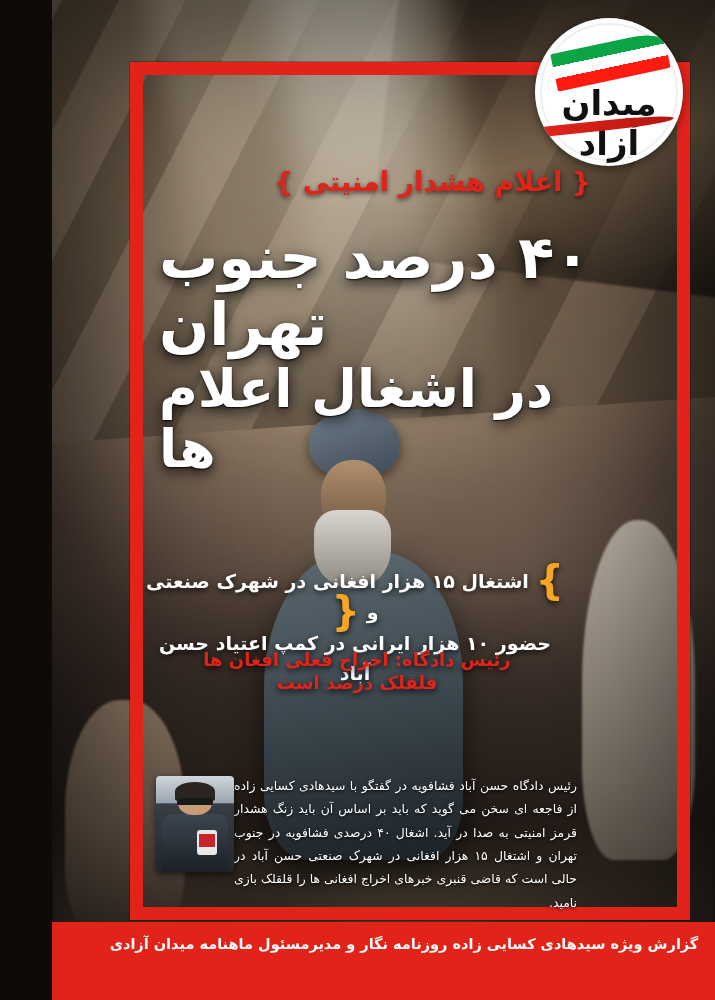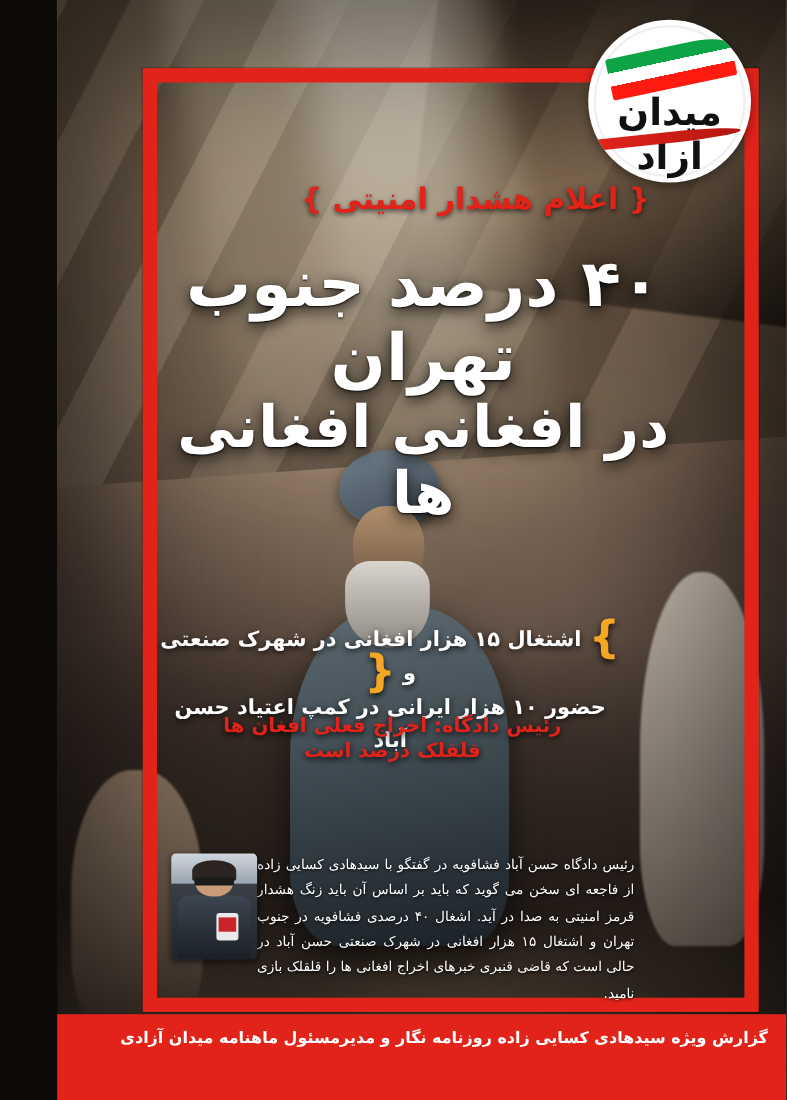--- a/index.html
+++ b/index.html
@@ -161,21 +161,21 @@
 
   
   .kicker{
     position:absolute;right:124px;top:166px;width:400px;
     text-align:right;direction:rtl;
     color:#e2231a;font-weight:bold;font-size:27px;
     text-shadow:0 2px 5px rgba(0,0,0,.65);
   }
   .headline{
     position:absolute;right:104px;top:224px;width:452px;
-    direction:rtl;text-align:center;color:#fff;font-weight:bold;
+    direction:rtl;text-align:left;color:#fff;font-weight:bold;
     line-height:1.14;
     text-shadow:0 4px 14px rgba(0,0,0,.85), 0 1px 2px rgba(0,0,0,.9);
   }
   .headline .l1{font-size:59px;display:block;letter-spacing:-1px;}
   .headline .l2{font-size:53px;display:block;letter-spacing:-1px;}
 
   
   .midblock{
     position:absolute;right:150px;top:566px;width:420px;
     direction:rtl;text-align:center;color:#fff;font-weight:bold;
@@ -248,21 +248,21 @@
     <div class="sub">دانشگاه سراسری</div>
     <div class="flag"></div>
     <div class="word">میدان آزاد</div>
     <div class="swoosh"></div>
   </div>
 
   <div class="kicker">{ اعلام هشدار امنیتی }</div>
 
   <div class="headline">
     <span class="l1">۴۰ درصد جنوب تهران</span>
-    <span class="l2">در افغانی افغانی ها</span>
+    <span class="l2">در اشغال اعلام ها</span>
   </div>
 
   <div class="midblock">
     <span class="brace">}</span>
     <span>اشتغال ۱۵ هزار افغانی در شهرک صنعتی و</span>
     <span class="brace">{</span>
     <br>
     <span>حضور ۱۰ هزار ایرانی در کمپ اعتیاد حسن آباد</span>
   </div>
 

